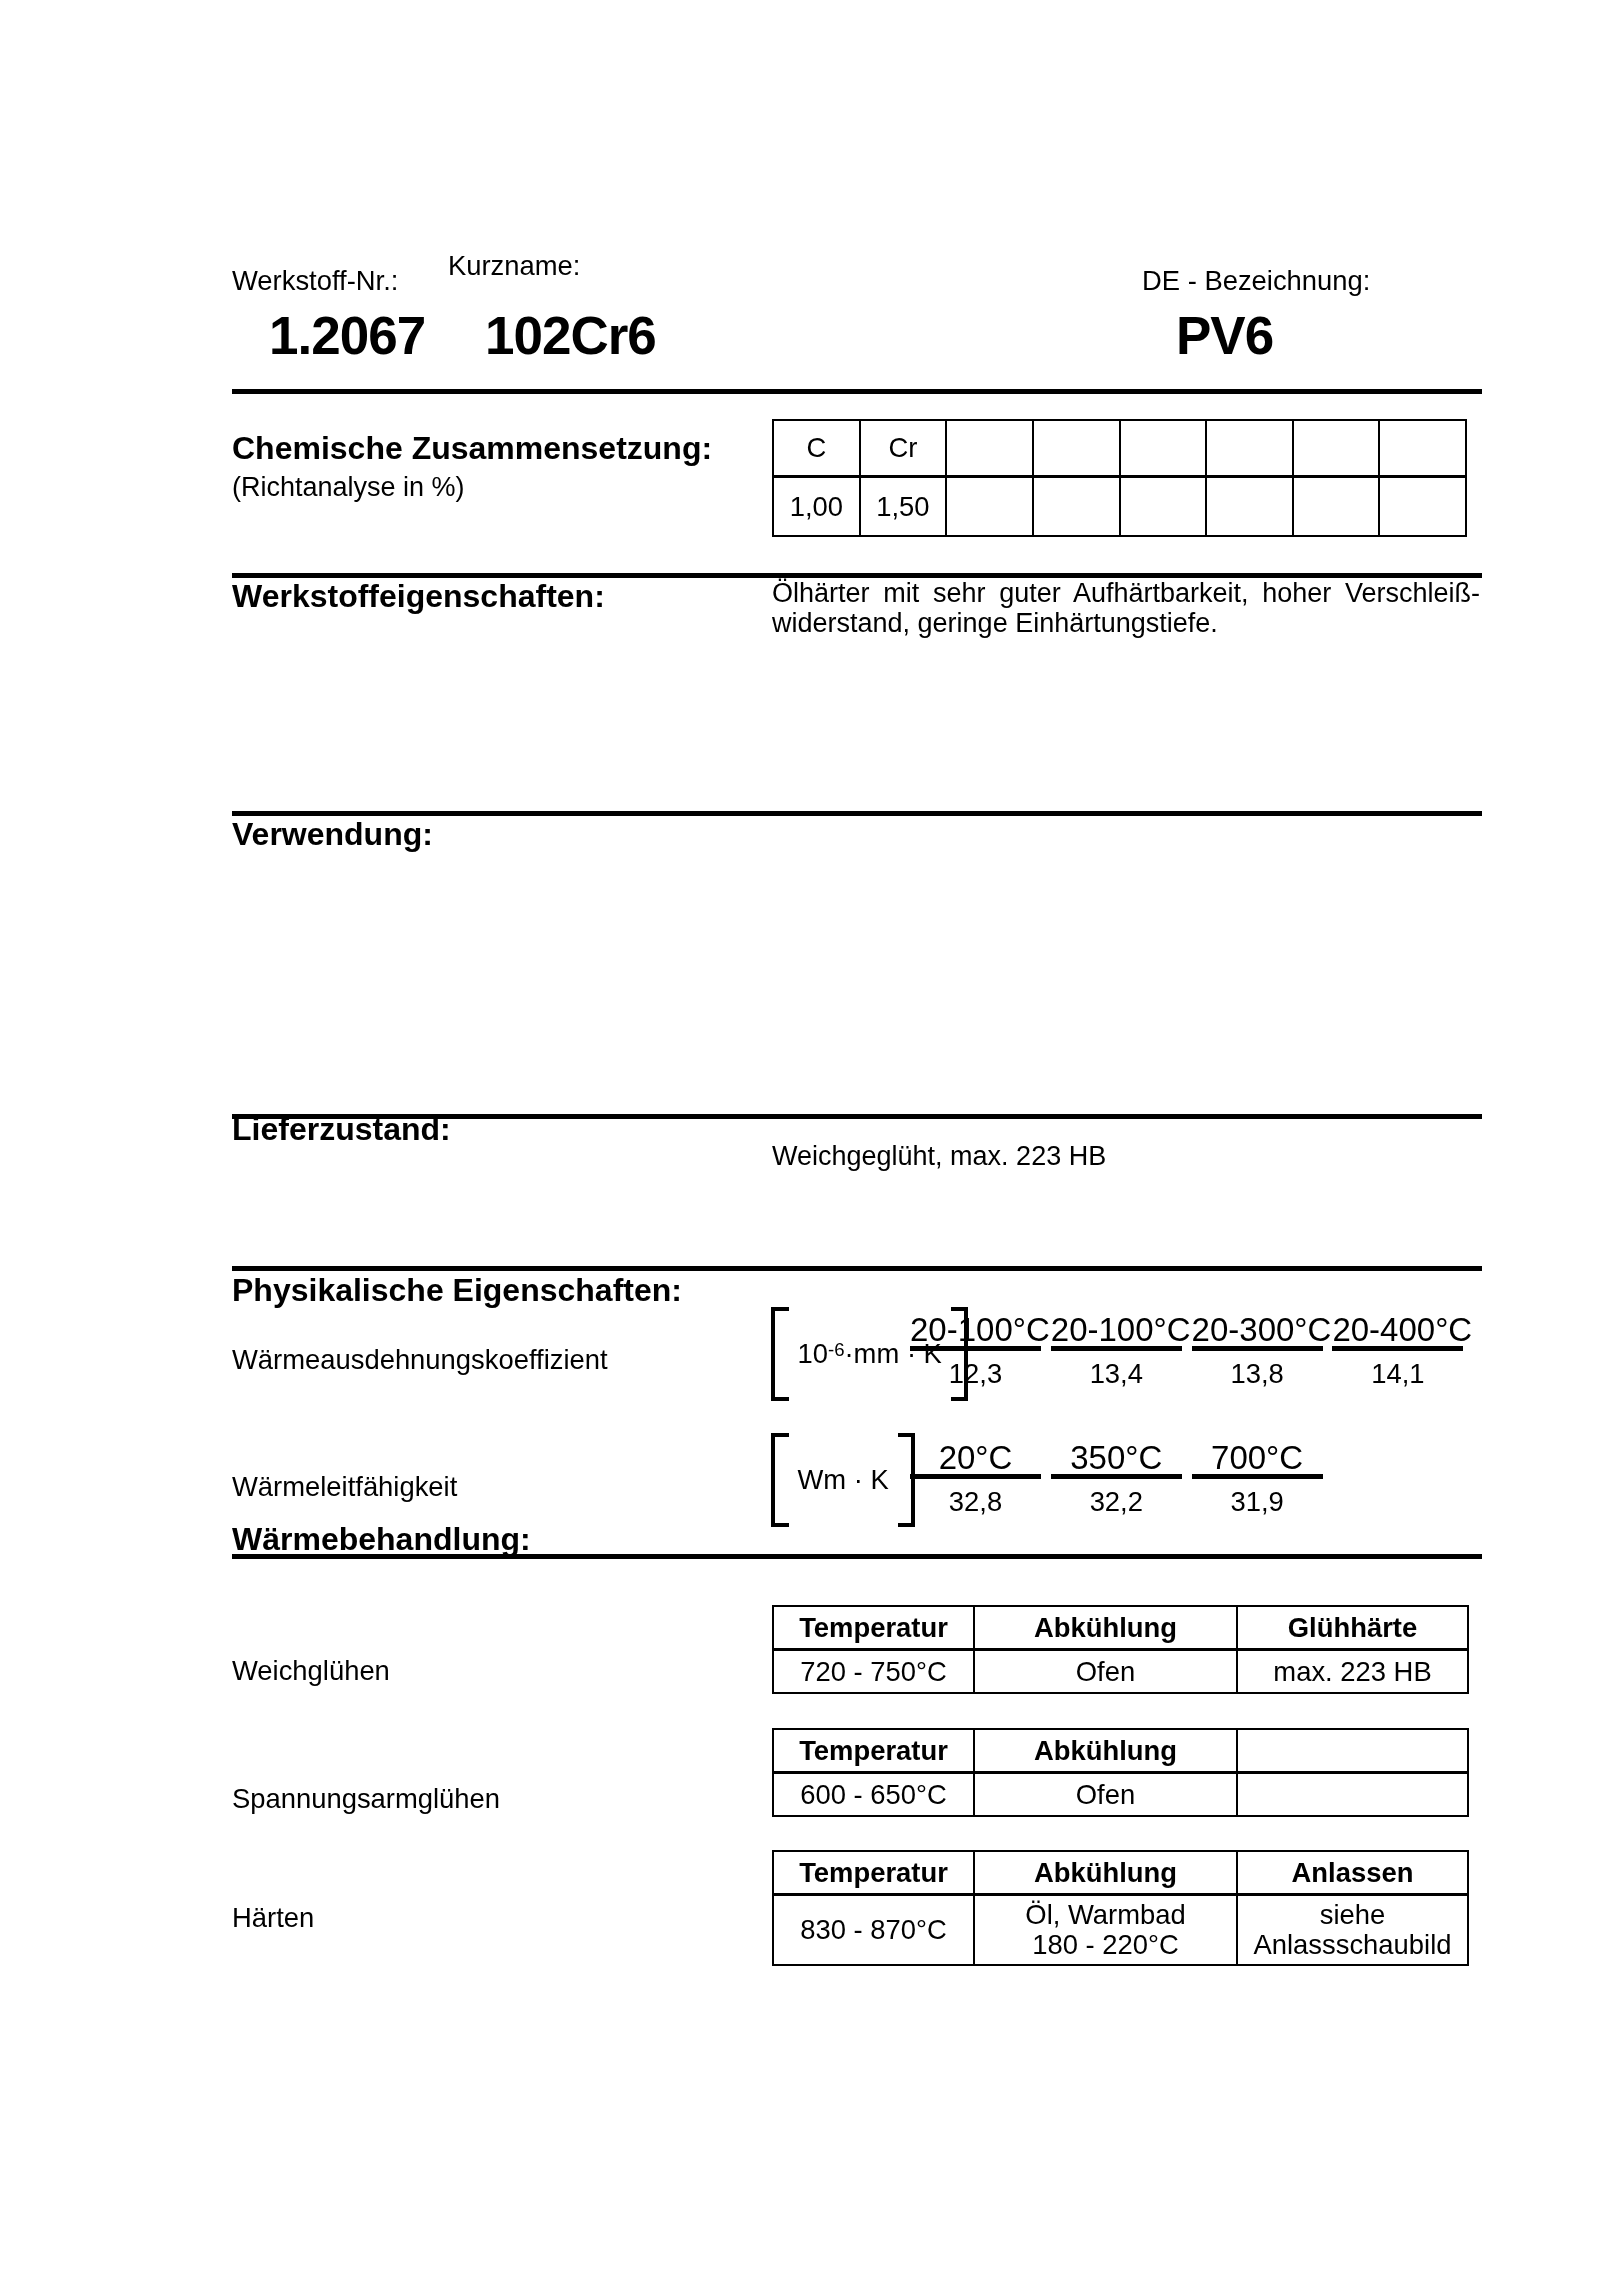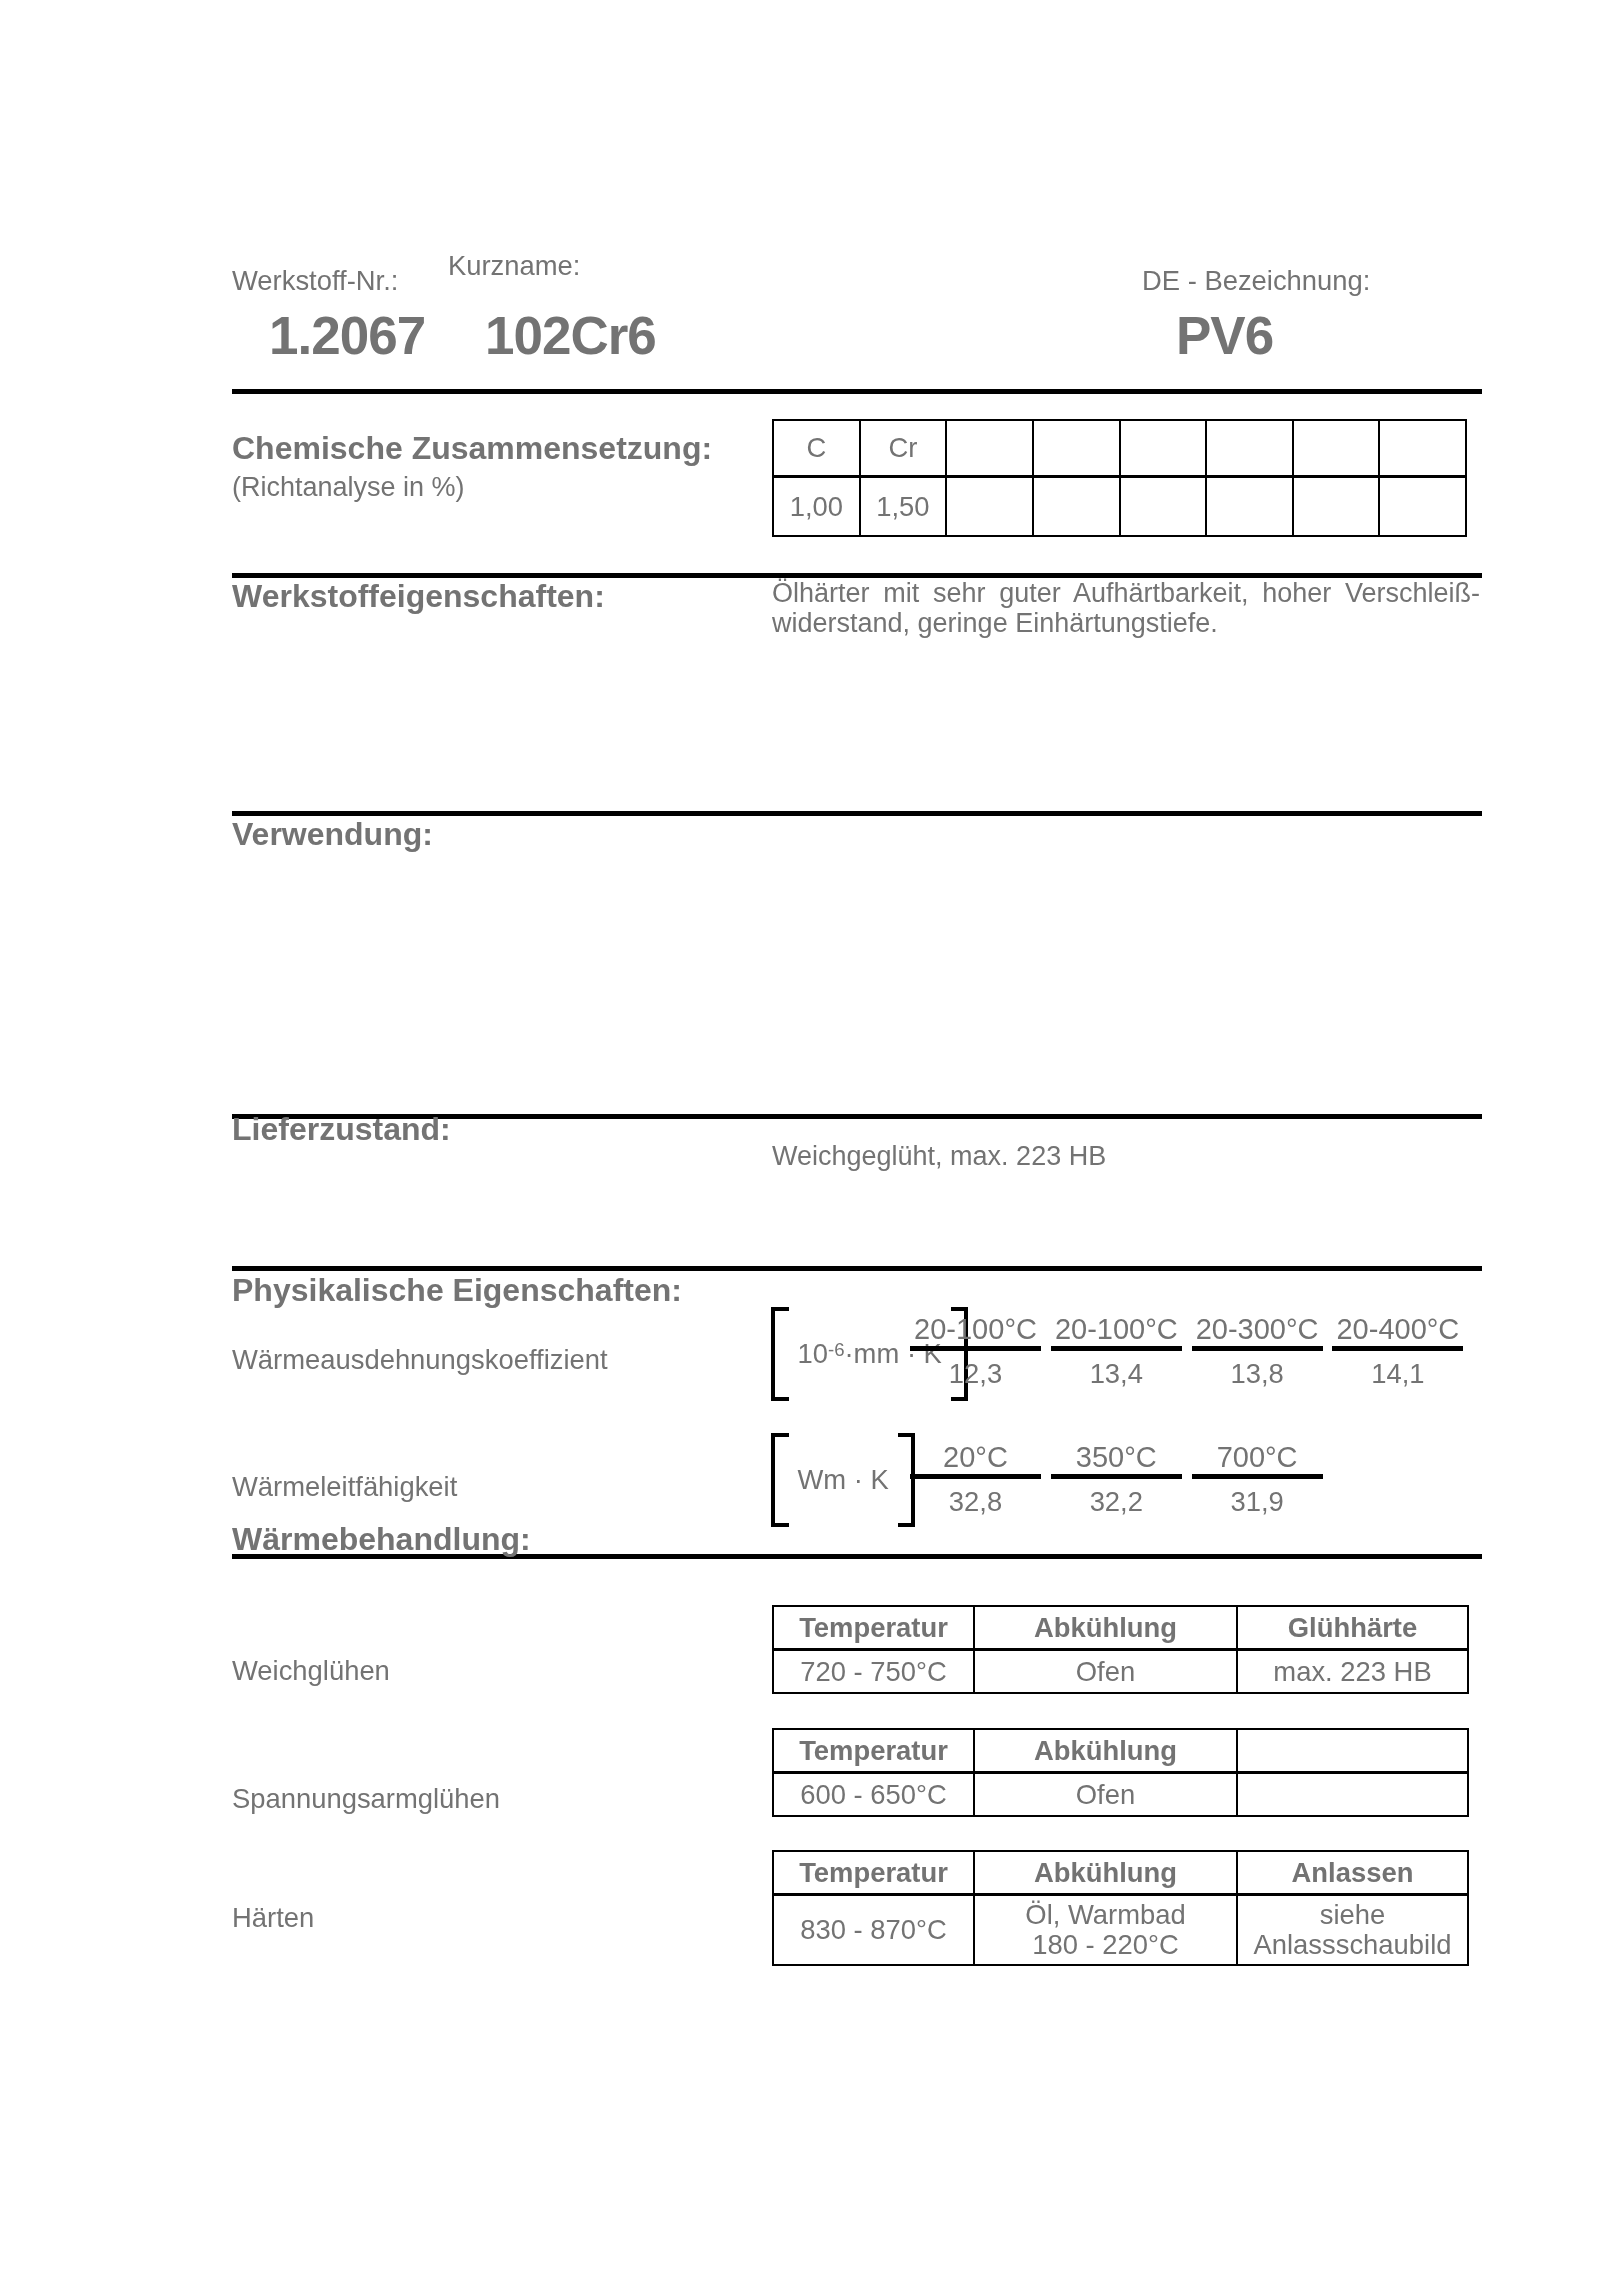--- a/index.html
+++ b/index.html
@@ -1,21 +1,21 @@
 <!DOCTYPE html>
 <html><head>
 <meta charset="utf-8">
 <style>
   html,body{margin:0;padding:0;background:#fff;}
   .page{
     position:relative;
     width:1620px;height:2293px;
     background:#fff;
     font-family:"Liberation Sans","DejaVu Sans",sans-serif;
-    color:#737373;
+    color:#000000;
     overflow:hidden;
   }
   .abs{position:absolute;}
   .lbl{font-size:27.4px;line-height:1;white-space:nowrap;}
   .bigval{font-size:53px;font-weight:bold;line-height:1;letter-spacing:-1px;white-space:nowrap;margin-left:37px;}
   .rule{position:absolute;height:4.9px;background:#000;left:232px;width:1250px;}
   .sec-title{font-size:32px;font-weight:bold;line-height:1.2;white-space:nowrap;}
   .body-text{font-size:27px;line-height:30px;}
   .para{width:708px;text-align:justify;hyphens:manual;}
   .rowlabel{font-size:27.4px;line-height:30px;white-space:nowrap;}
@@ -31,21 +31,21 @@
   .bracket-box{display:flex;height:94px;}
   .brk{width:13.7px;border:4.9px solid #000;}
   .brk.l{border-right:none;}
   .brk.r{border-left:none;}
   .frac{display:flex;flex-direction:row;align-items:center;justify-content:center;padding:0 8.8px;min-width:82px;}
   .frac-top,.frac-bot{font-size:27.4px;line-height:1;white-space:nowrap;}
   .frac-top sup{font-size:18.6px;vertical-align:6.9px;line-height:0;}
   .frac-bar{height:4.9px;background:#000;align-self:stretch;margin:6.9px 0;}
   .cols{display:flex;gap:9.8px;}
   .pcol{width:131px;text-align:center;}
-  .pcol .ptemp{font-size:29px;line-height:33px;white-space:nowrap;}
+  .pcol .ptemp{font-size:33px;line-height:33px;white-space:nowrap;}
   .pcol .pbar{height:4.9px;background:#000;margin:0 0 8.8px 0;}
   .pcol .pval{font-size:27.4px;line-height:1;white-space:nowrap;}
 
   
   table.wb{width:695px;}
   table.wb td{vertical-align:middle;}
   table.wb tr.hdr td{height:41px;border-bottom:3.9px solid #000;font-weight:bold;}
   table.wb tr.val td{height:41px;white-space:pre-line;line-height:30px;}
   table.wb.tall tr.val td{height:68px;}
 </style>

